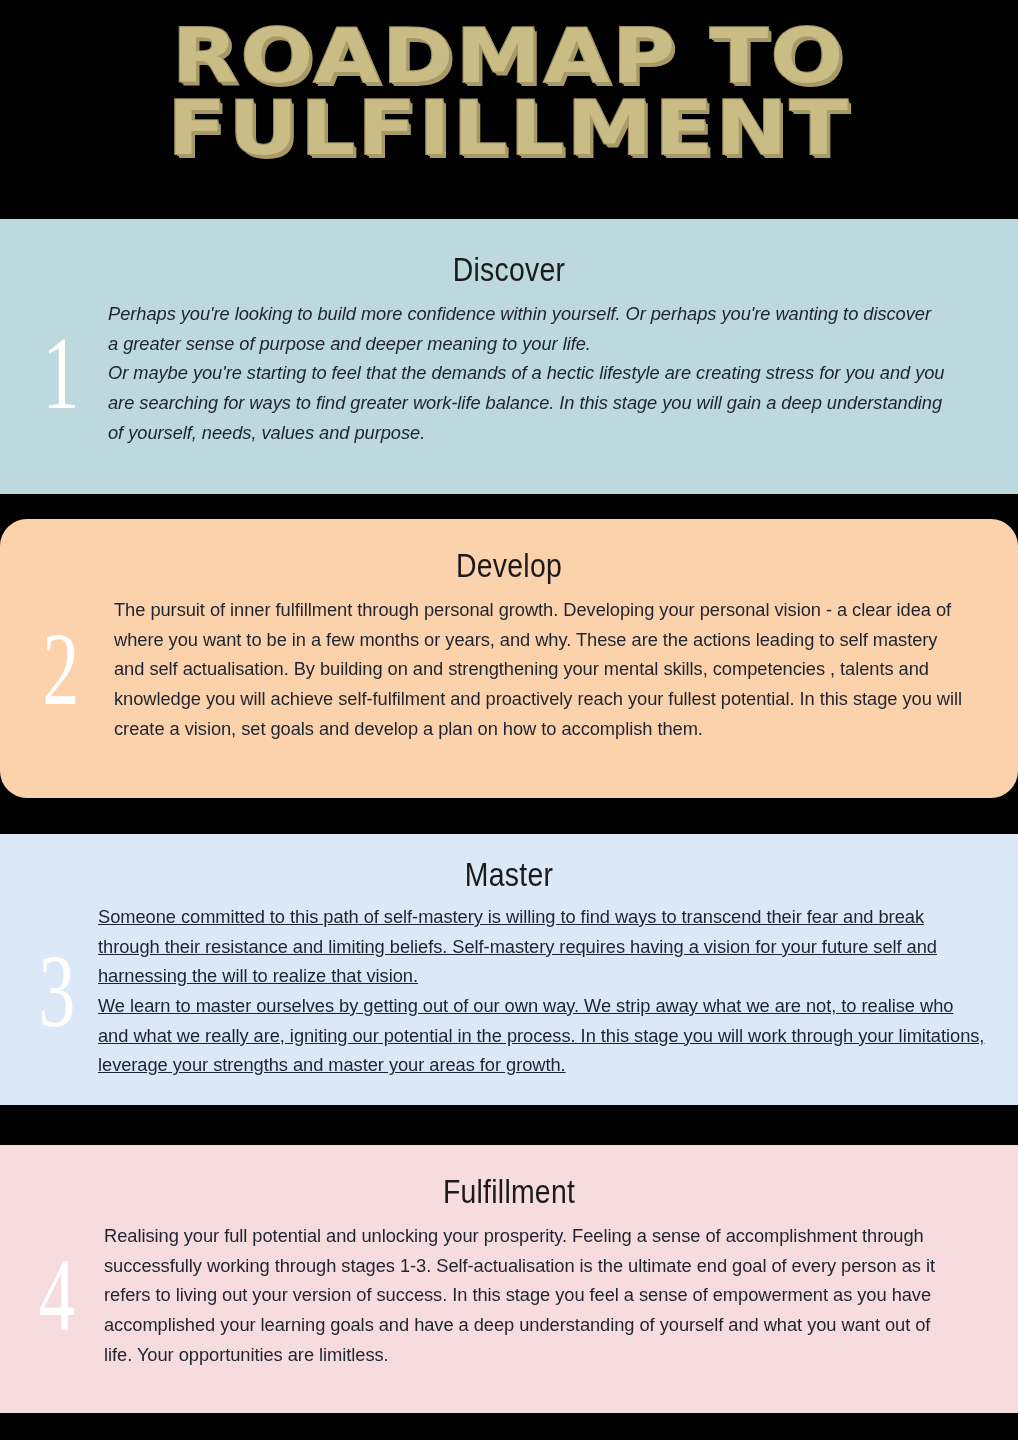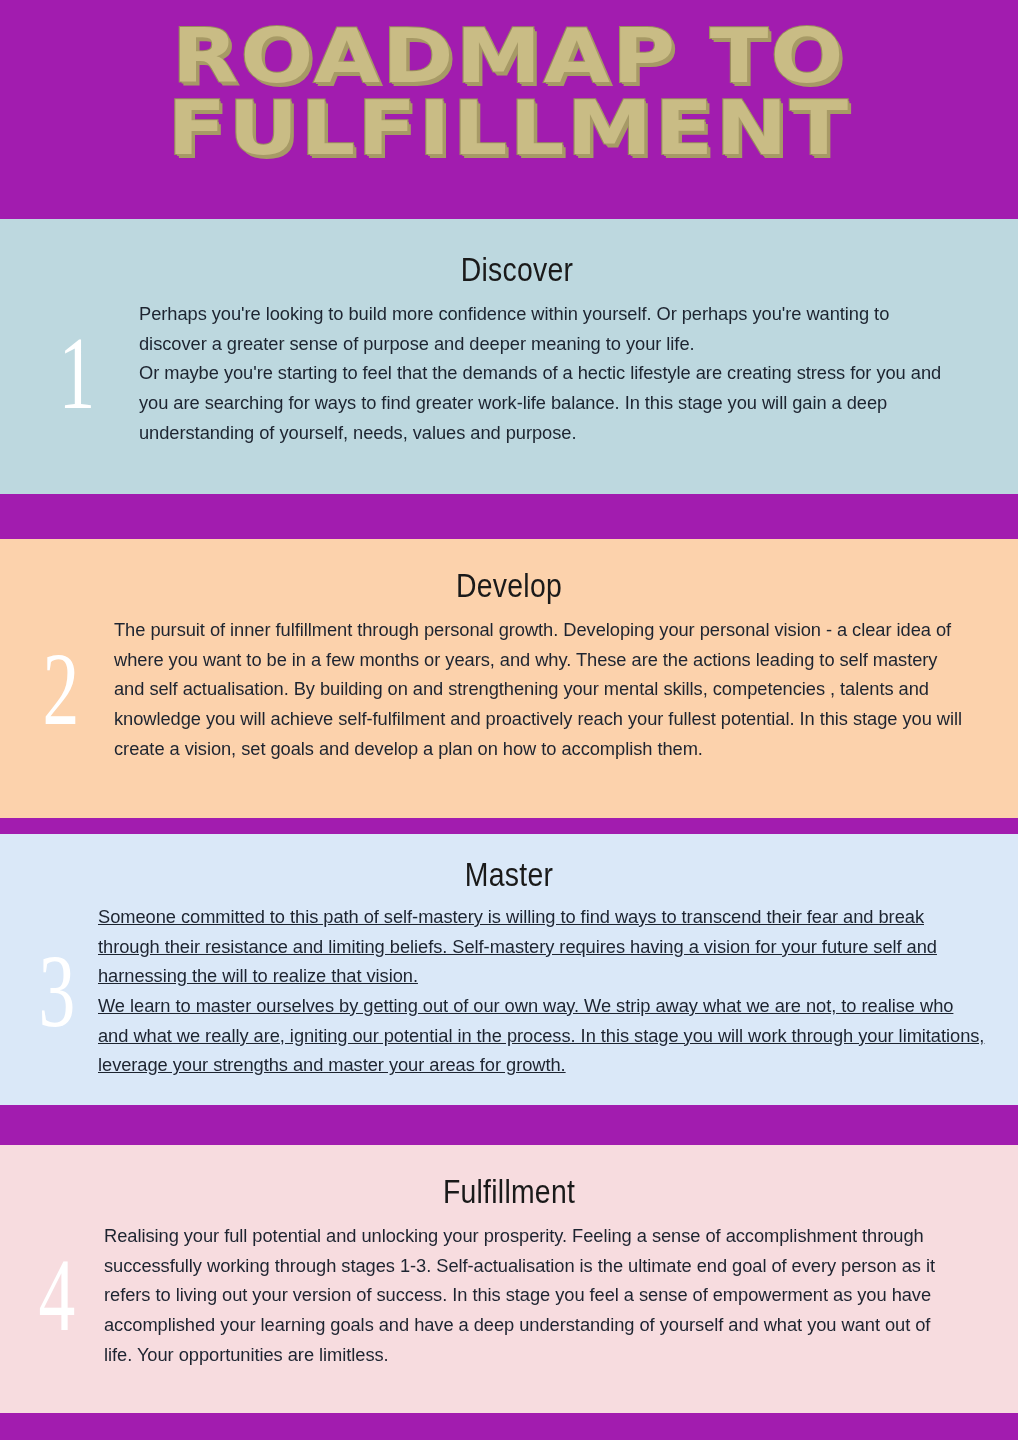--- a/index.html
+++ b/index.html
@@ -10,21 +10,21 @@
     height:1440px;
     background:#FDF6EE;
     font-family:"Liberation Sans", sans-serif;
     overflow:hidden;
   }
 
   .page {
     position:relative;
     width:1018px;
     height:1440px;
-    background:#a21caf;
+    background:#000000;
   }
 
   
   .title-block {
     position:absolute;
     top:22px;
     left:0;
     width:1018px;
     text-align:center;
     line-height:0.92;
@@ -46,22 +46,22 @@
     transform-origin:center;
   }
   .title-line.l2 { font-size:74px; margin-top:4px; }
 
   
   .band {
     position:absolute;
     left:0;
     width:1018px;
   }
-  .band-1 { top:219px;  height:275px; background:#BDD8DF;padding-left:16px; }
-  .band-2 { top:539px;  height:279px; background:#FCD2AC; }
+  .band-1 { top:219px;  height:275px; background:#BDD8DF; }
+  .band-2 { top:519px;  height:279px; background:#FCD2AC;border-radius:27px; }
   .band-3 { top:834px;  height:271px; background:#DAE8F8; }
   .band-4 { top:1145px; height:268px; background:#F7DCDF; }
 
   .band-heading {
     text-align:center;
     font-family:"Liberation Sans", sans-serif;
     font-weight:300;
     font-size:33px;
     color:#1A1A1A;
     letter-spacing:0.3px;
@@ -98,21 +98,21 @@
     color:#1D2430;
     font-size:18.3px;
     line-height:1.62;
     letter-spacing:-0.05px;
     white-space:pre-line;
   }
 
   
   .band-1 .band-body { padding:10px 52px 0 22px; }
   .band-1 .stage-number { width:78px; }
-  .band-1 .stage-text  { margin-left:23px; margin-right:20px; }
+  .band-1 .stage-text  { margin-left:8px; margin-right:20px;font-style:italic; }
 
   .band-2 .band-body { padding:10px 42px 0 22px; }
   .band-2 .stage-number { width:78px; }
   .band-2 .stage-text  { margin-left:14px; margin-right:10px; }
 
   .band-3 .band-body { padding:8px 20px 0 18px; }
   .band-3 .stage-number { width:78px; }
   .band-3 .stage-text  { margin-left:2px; margin-right:10px;text-decoration:underline; }
 
   .band-4 .band-body { padding:10px 48px 0 18px; }

